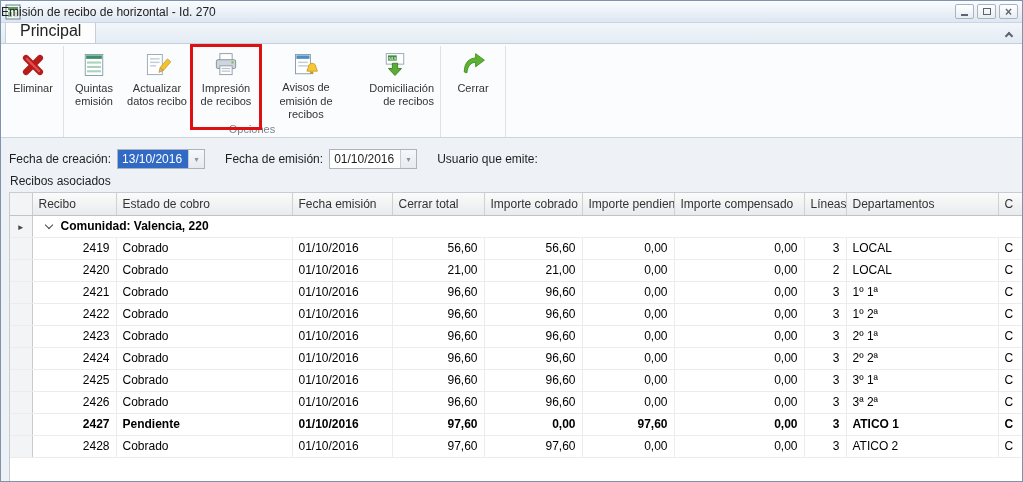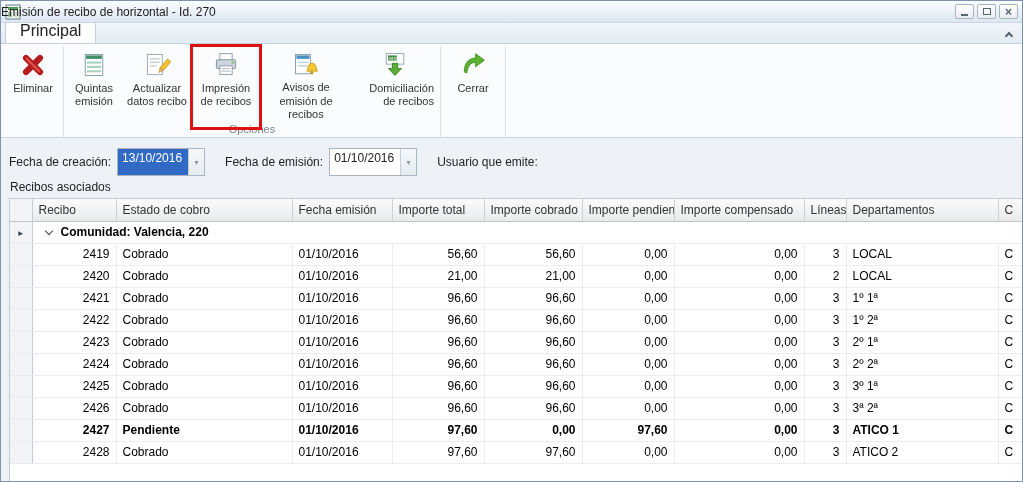--- a/index.html
+++ b/index.html
@@ -71,21 +71,21 @@
     border:3px solid #dd1111; pointer-events:none; z-index:5;
   }
 
   
   .form-row {
     flex:0 0 22px; margin:10px 8px 0; display:flex; align-items:center; gap:6px;
     white-space:nowrap;
   }
   .form-row .spacer { width:8px; }
   .field {
-    display:flex; align-items:stretch; border:1px solid #aab4bf; background:#fff; height:28px;
+    display:flex; align-items:stretch; border:1px solid #aab4bf; background:#fff; height:20px;
   }
   .field .value { padding:2px 4px 0; font-size:12px; }
   .field .value.selected { background:#316ac5; color:#fff; }
   .field .dd {
     width:16px; border-left:1px solid #c5ccd5; background:linear-gradient(#f6f8fa,#e6ebf0);
     display:flex; align-items:center; justify-content:center; color:#8a93a0; font-size:8px;
   }
   .date-w { width:70px; }
   .user-field { width:270px; }
 
@@ -298,21 +298,21 @@
         <col style="width:42px">
           <col style="width:152px">
           <col style="width:60px">
       </colgroup>
       <thead>
         <tr>
           <th class="ind-col"></th>
           <th>Recibo</th>
           <th>Estado de cobro</th>
           <th>Fecha emisión</th>
-          <th>Importe total</th>
+          <th>Cerrar total</th>
           <th>Importe cobrado</th>
           <th>Importe pendiente</th>
           <th>Importe compensado</th>
           <th>Líneas</th>
           <th>Departamentos</th>
           <th>C</th>
         </tr>
       </thead>
       <tbody>
         <tr class="group-row">

